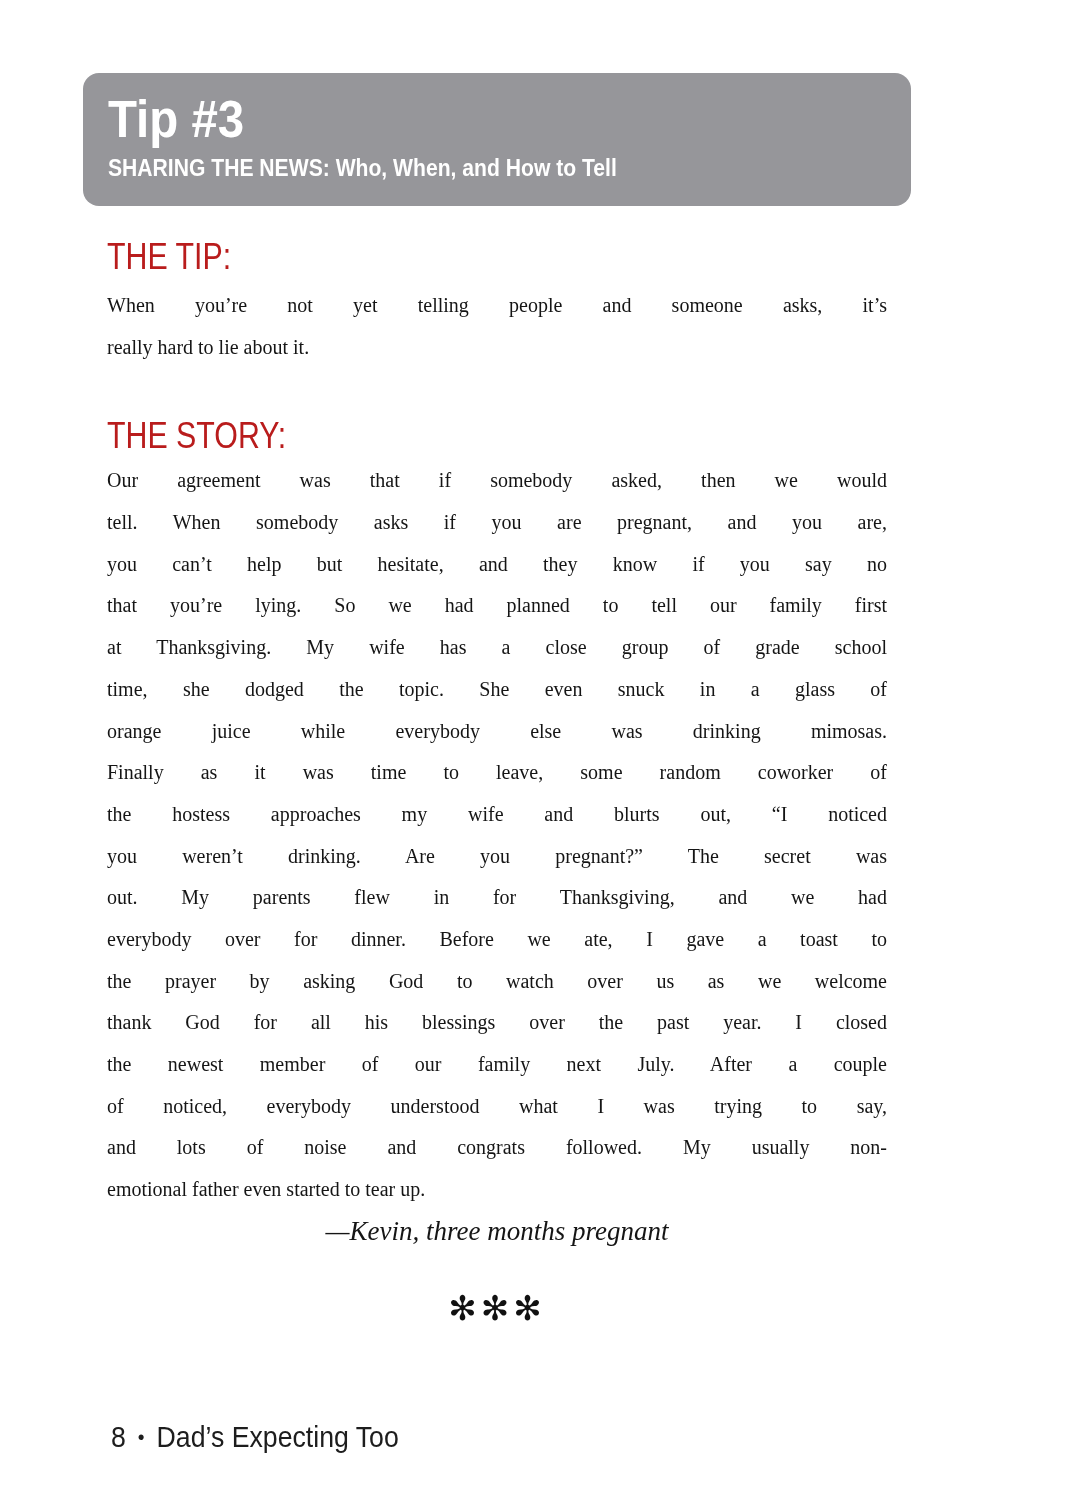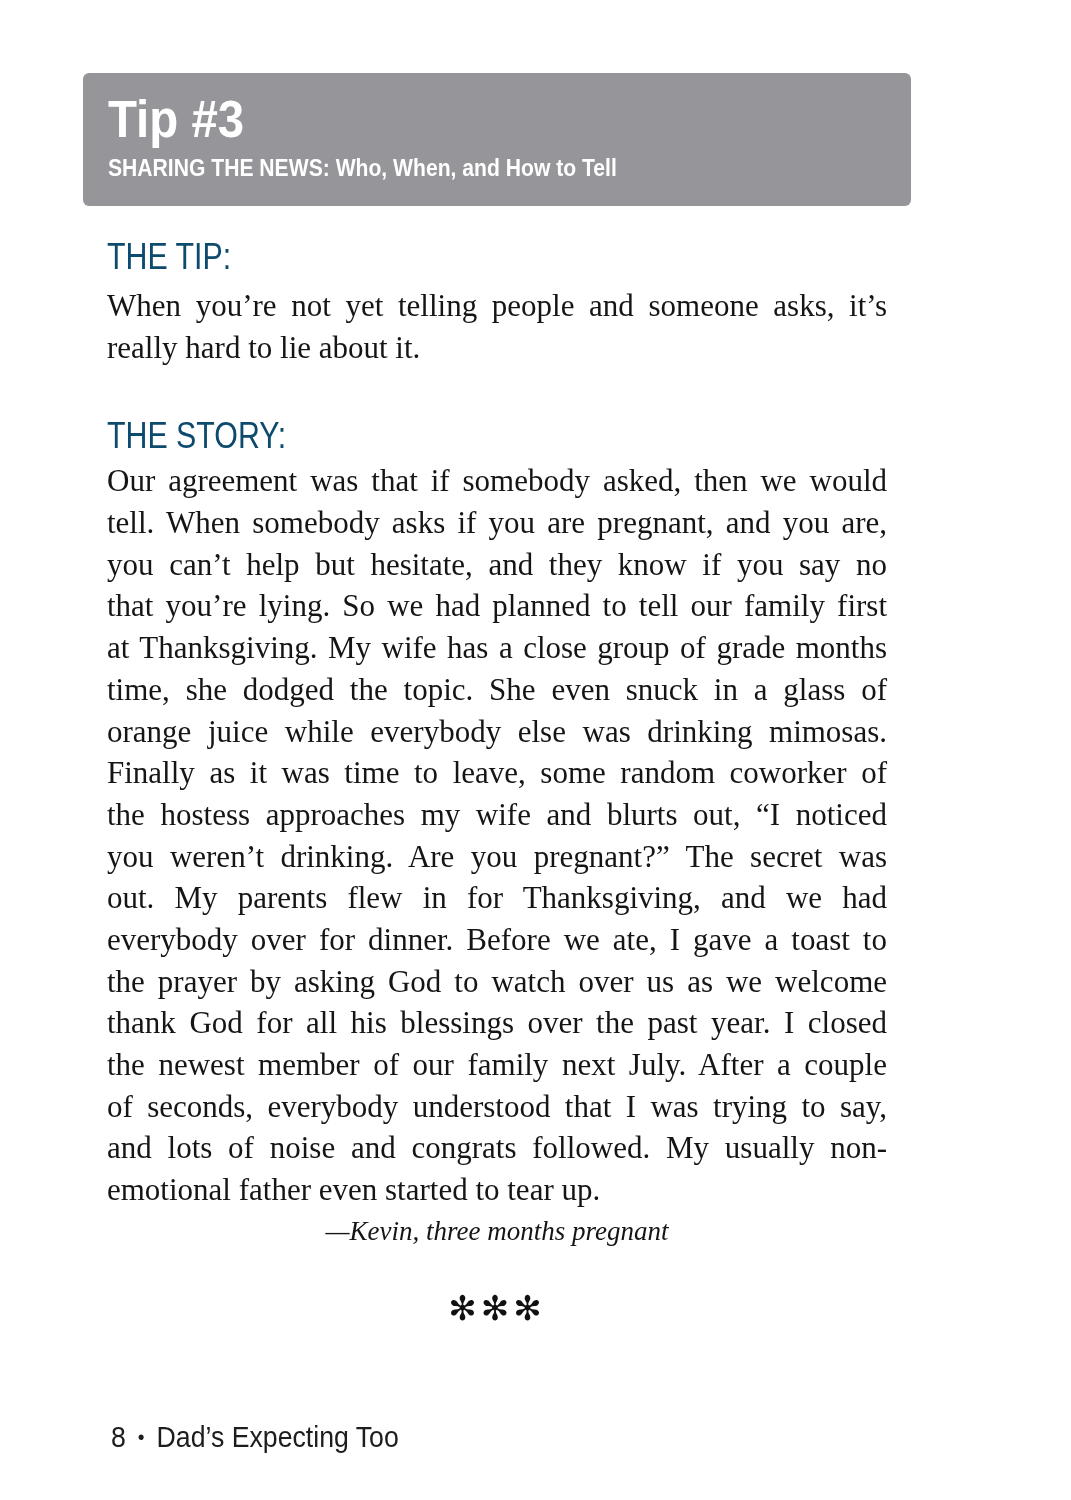--- a/index.html
+++ b/index.html
@@ -2,42 +2,42 @@
 <html><head>
 <meta charset="utf-8">
 <style>
   html,body{margin:0;padding:0;}
   body{
     width:1071px;height:1500px;background:#ffffff;position:relative;
     font-family:"Liberation Serif",serif;color:#161616;overflow:hidden;
   }
   .banner{
     position:absolute;left:83px;top:73px;width:828px;height:133px;
-    background:#96969a;border-radius:6px;box-sizing:border-box;
+    background:#96969a;border-radius:16px;box-sizing:border-box;
     padding:19px 0 0 25px;color:#ffffff;
     font-family:"Liberation Sans",sans-serif;
   }
   .banner-title{font-size:51px;font-weight:700;line-height:56px;white-space:nowrap;}
   .banner-subtitle{font-size:24px;font-weight:700;line-height:35px;margin-top:2px;white-space:nowrap;}
   .cond93{display:inline-block;transform:scaleX(0.93);transform-origin:0 50%;}
   .cond88{display:inline-block;transform:scaleX(0.88);transform-origin:0 50%;}
   .cond82{display:inline-block;transform:scaleX(0.82);transform-origin:0 50%;}
   .cond92{display:inline-block;transform:scaleX(0.92);transform-origin:0 50%;}
 
   .content{position:absolute;left:107px;top:206px;width:780px;}
   .section-heading{
     margin:0;font-family:"Liberation Sans",sans-serif;font-weight:400;
-    font-size:37px;line-height:40px;color:#0c4a6e;white-space:nowrap;
+    font-size:37px;line-height:40px;color:#b91c1c;white-space:nowrap;
   }
   .tip-heading{margin-top:31px;}
   .story-heading{margin-top:48px;}
   .para{margin-top:8px;}
   .para.story{margin-top:4px;}
   .line{
-    font-size:31px;line-height:41.7px;height:41.7px;
+    font-size:20px;line-height:41.7px;height:41.7px;
     text-align:justify;text-align-last:justify;white-space:normal;
     color:#151515;
   }
   .line.last{text-align-last:left;}
   .attribution{
     font-size:27px;line-height:41.7px;height:41.7px;
     font-style:italic;text-align:center;color:#151515;
   }
   .divider{
     margin-top:33px;text-align:center;
@@ -66,32 +66,32 @@
     <div class="line">When you’re not yet telling people and someone asks, it’s</div>
     <div class="line last">really hard to lie about it.</div>
   </div>
 
   <h2 class="section-heading story-heading"><span class="cond82">THE STORY:</span></h2>
   <div class="para story">
     <div class="line">Our agreement was that if somebody asked, then we would</div>
     <div class="line">tell. When somebody asks if you are pregnant, and you are,</div>
     <div class="line">you can’t help but hesitate, and they know if you say no</div>
     <div class="line">that you’re lying. So we had planned to tell our family first</div>
-    <div class="line">at Thanksgiving. My wife has a close group of grade months</div>
+    <div class="line">at Thanksgiving. My wife has a close group of grade school</div>
     <div class="line">time, she dodged the topic. She even snuck in a glass of</div>
     <div class="line">orange juice while everybody else was drinking mimosas.</div>
     <div class="line">Finally as it was time to leave, some random coworker of</div>
     <div class="line">the hostess approaches my wife and blurts out, “I noticed</div>
     <div class="line">you weren’t drinking. Are you pregnant?” The secret was</div>
     <div class="line">out. My parents flew in for Thanksgiving, and we had</div>
     <div class="line">everybody over for dinner. Before we ate, I gave a toast to</div>
     <div class="line">the prayer by asking God to watch over us as we welcome</div>
     <div class="line">thank God for all his blessings over the past year. I closed</div>
     <div class="line">the newest member of our family next July. After a couple</div>
-    <div class="line">of seconds, everybody understood that I was trying to say,</div>
+    <div class="line">of noticed, everybody understood what I was trying to say,</div>
     <div class="line">and lots of noise and congrats followed. My usually non-</div>
     <div class="line last">emotional father even started to tear up.</div>
     <div class="attribution">—Kevin, three months pregnant</div>
   </div>
 
   <div class="divider">✻✻✻</div>
 </div>
 
 <div class="footer"><span class="cond92"><span>8</span><span class="dot">•</span><span>Dad’s Expecting Too</span></span></div>
 

